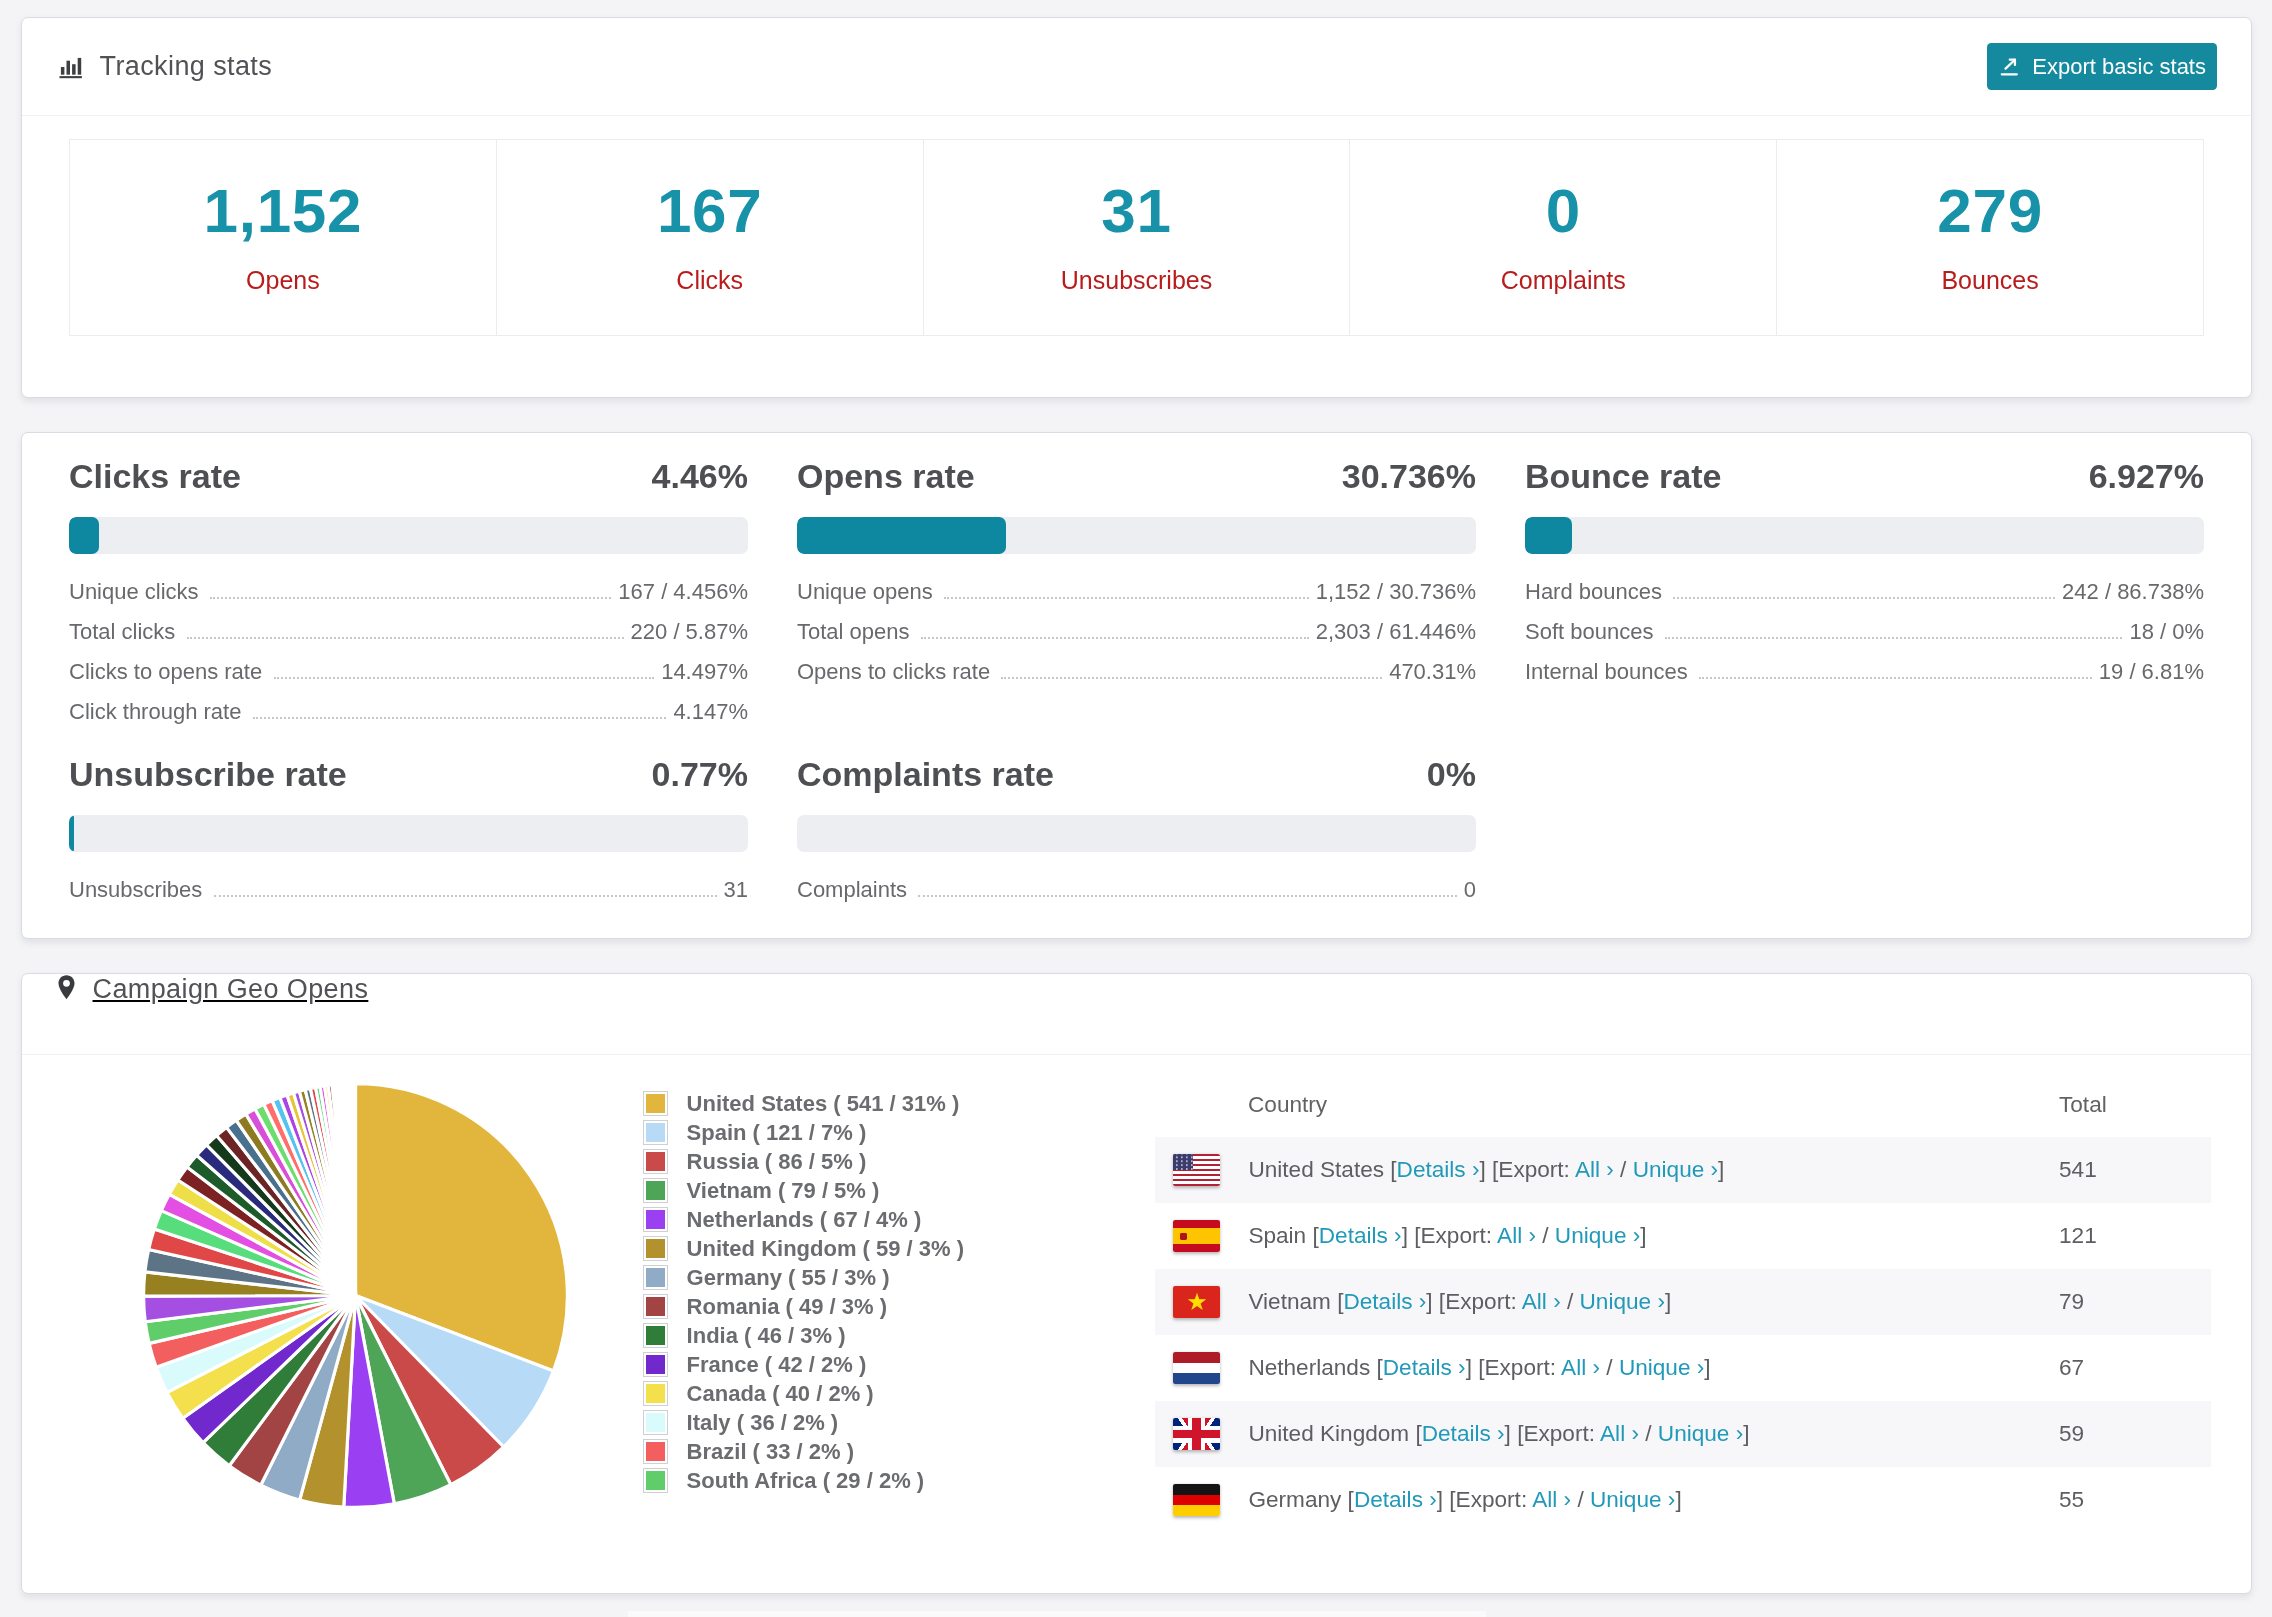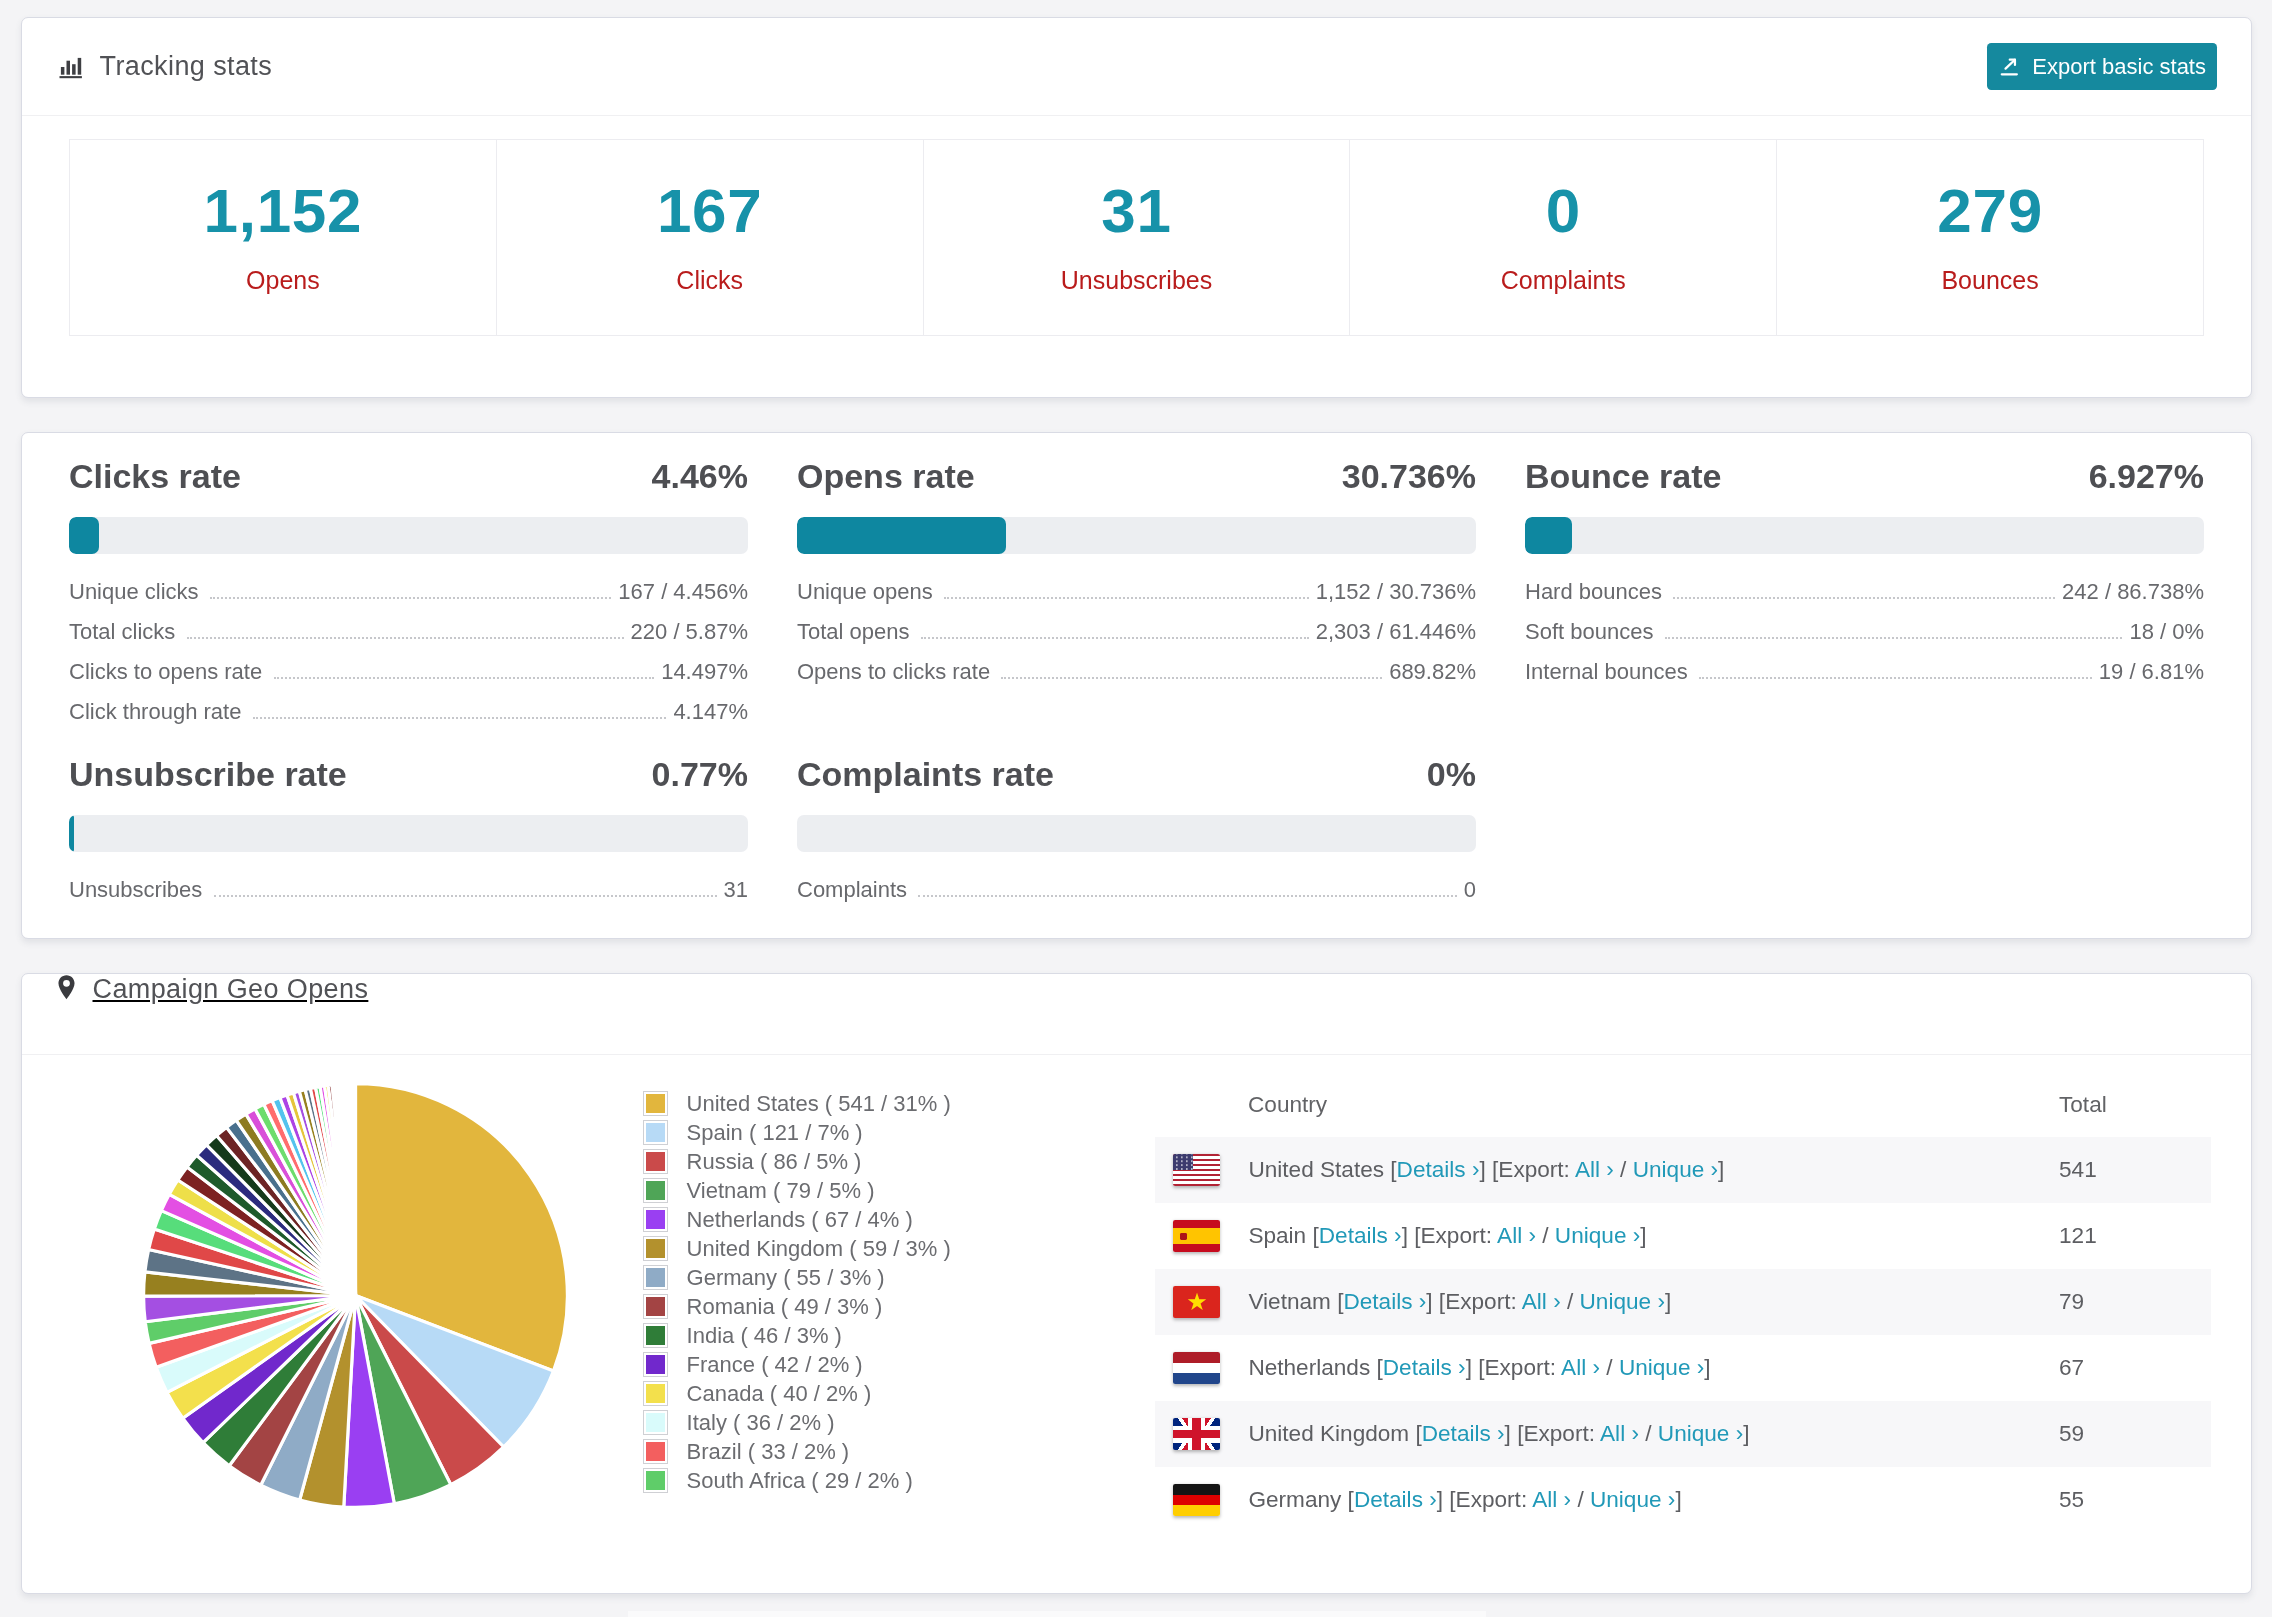--- a/index.html
+++ b/index.html
@@ -37,21 +37,21 @@
   .metric{display:flex;align-items:flex-end;height:40px;font-size:22px;color:#68696d;}
   .m-label{white-space:nowrap;line-height:1.15;}
   .m-leader{flex:1;border-bottom:2.1px dotted #c6c7cb;margin:0 7px 5px 11.3px;}
   .m-value{white-space:nowrap;line-height:1.15;}
 
   
   .card-geo{margin-top:34px;height:621px;overflow:hidden;}
   .geo-head{display:flex;align-items:flex-start;height:80px;padding:0 34px;text-decoration:underline;}
   .geo-content{display:flex;align-items:flex-start;padding:17px 40px 0 28px;}
   #pie{width:445px;height:445px;margin-left:83px;flex:none;margin-top:1.4px;}
-  #legend{list-style:none;margin:17px 0 0 65px;padding:0;width:381px;flex:none;}
+  #legend{list-style:none;margin:17px 0 0 65px;padding:0;width:381px;flex:none;font-weight:bold;}
   .legend-item{display:flex;align-items:center;height:29px;cursor:pointer;}
   .swatch{width:19px;height:19px;border:1.4px solid #cfd0d4;padding:2.1px;background-clip:content-box;
           margin-right:18.4px;flex:none;}
   .legend-label{font-size:22px;color:#6b6c70;white-space:nowrap;}
   .geo-table{flex:1;margin-left:131px;}
   .t-head{display:flex;align-items:center;height:65px;font-size:22.6px;color:#626366;padding-left:93px;}
   .th-country{flex:1;}
   .th-total{width:152px;}
   .t-row{display:flex;align-items:center;height:66px;padding-left:18.4px;font-size:22.6px;color:#5d5e62;}
   .t-row:nth-child(odd){background:#f7f7f9;}
@@ -193,21 +193,21 @@
     <span class="m-value">1,152 / 30.736%</span>
   </div>
             <div class="metric">
     <span class="m-label">Total opens</span>
     <span class="m-leader"></span>
     <span class="m-value">2,303 / 61.446%</span>
   </div>
             <div class="metric">
     <span class="m-label">Opens to clicks rate</span>
     <span class="m-leader"></span>
-    <span class="m-value">689.82%</span>
+    <span class="m-value">470.31%</span>
   </div>
           </div>
   </div>
         <div class="rate">
     <div class="rate-head">
       <span class="rate-title">Bounce rate</span>
       <span class="rate-value">6.927%</span>
     </div>
     <div class="bar">
       <div class="fill" style="width: 6.927%;"></div>

